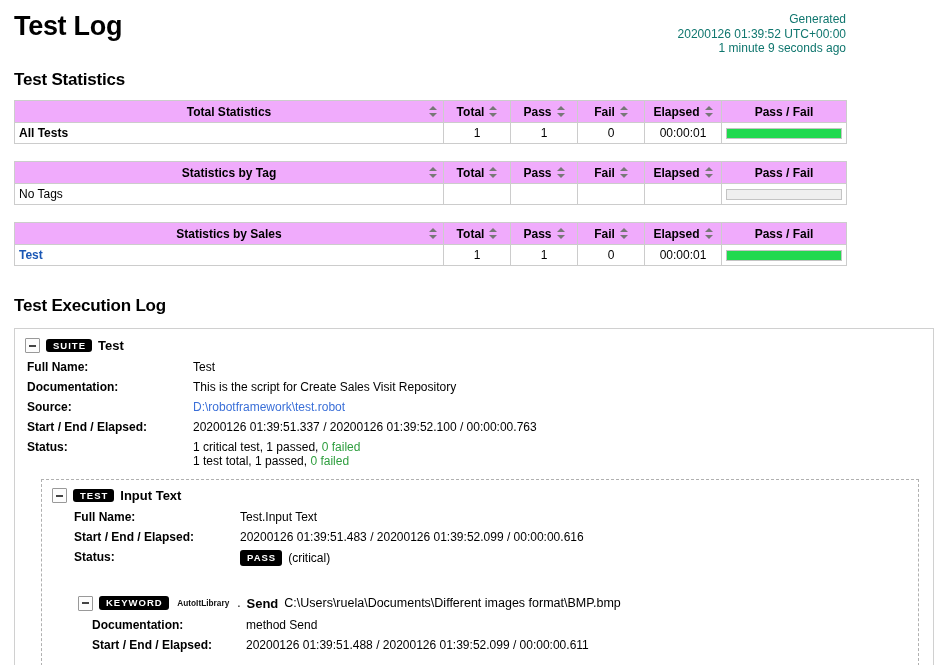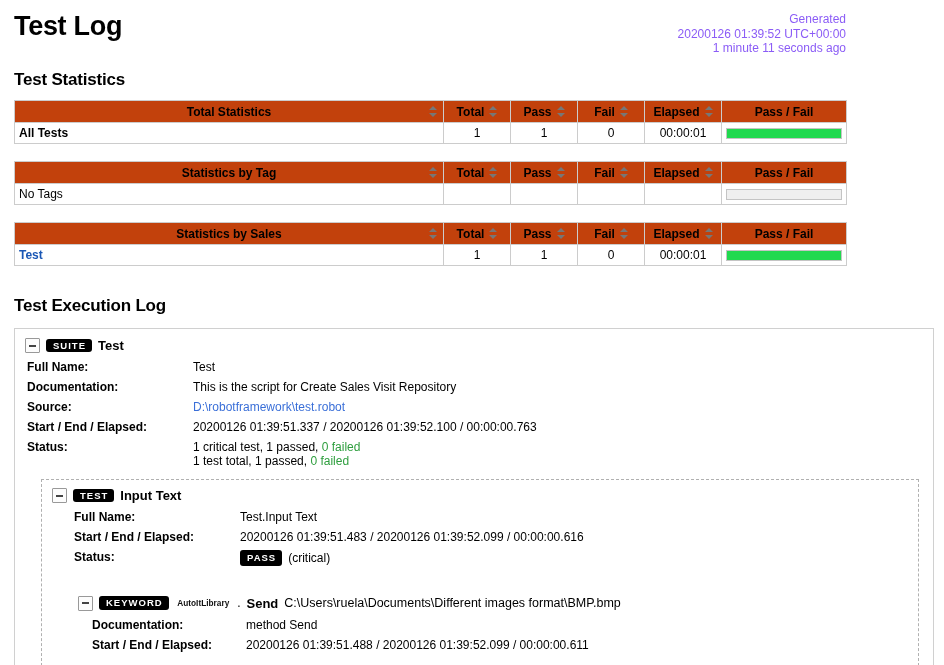--- a/index.html
+++ b/index.html
@@ -35,21 +35,21 @@
     padding-top: 4px;
     line-height: 1.05;
   }
   .generated {
     position: absolute;
     right: 88px;
     top: 4px;
     text-align: right;
     font-size: 12px;
     line-height: 14.5px;
-    color: #8b5cf6;
+    color: #0f766e;
   }
 
   
   .section-title {
     font-size: 17px;
     font-weight: bold;
     margin: 14px 0 10px 0;
     letter-spacing: -0.2px;
   }
   #exec-title { margin-top: 30px; margin-bottom: 12px; }
@@ -64,21 +64,21 @@
   }
   .stats-table th,
   .stats-table td {
     border: 1px solid #ccc;
     font-size: 12px;
     padding: 0;
     height: 20px;
     vertical-align: middle;
   }
   .stats-table thead th {
-    background: #c2410c;
+    background: #f0abfc;
     font-weight: bold;
     text-align: center;
     color: #000;
     position: relative;
     height: 21px;
   }
   th.col-name  { width: 428px; }
   th.col-num   { width: 66px; }
   th.col-elap  { width: 76px; }
   th.col-bar   { width: 124px; }
@@ -268,21 +268,21 @@
 </head>
 <body>
 
 <div class="page">
 
   <div class="topbar">
     <h1 class="main-title">Test Log</h1>
     <div class="generated">
       <div>Generated</div>
       <div>20200126 01:39:52 UTC+00:00</div>
-      <div>1 minute 11 seconds ago</div>
+      <div>1 minute 9 seconds ago</div>
     </div>
   </div>
 
   <div class="section-title">Test Statistics</div>
 
   <div id="stats-tables">
       <table class="stats-table">
         <thead>
           <tr>
             <th class="col-name th-name">

